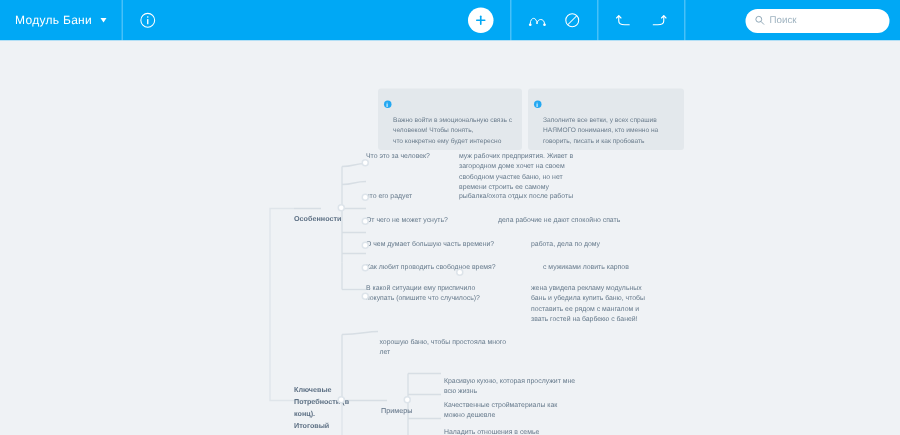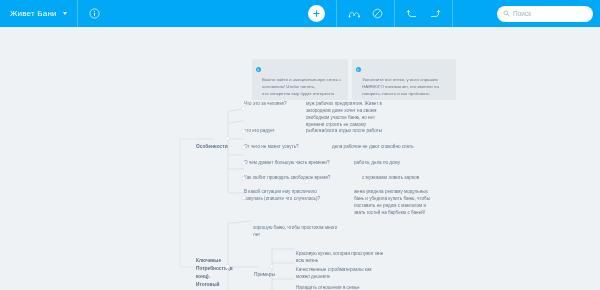--- a/index.html
+++ b/index.html
@@ -117,21 +117,21 @@
   }
 </style>
 </head>
 <body>
 
 <div id="app">
 
   <div class="topbar">
 
     <div class="doc-title">
-      <span>Живет Бани</span>
+      <span>Модуль Бани</span>
       <span class="caret-dn"></span>
     </div>
 
     <div class="tb-sep"></div>
 
     <div class="tb-group">
       <span class="ico">
         <svg width="11" height="11" viewBox="0 0 22 22">
           <circle cx="11" cy="11" r="9.2" fill="none" stroke="#ffffff" stroke-width="1.4"></circle>
           <circle cx="11" cy="6.6" r="1.1" fill="#ffffff"></circle>

